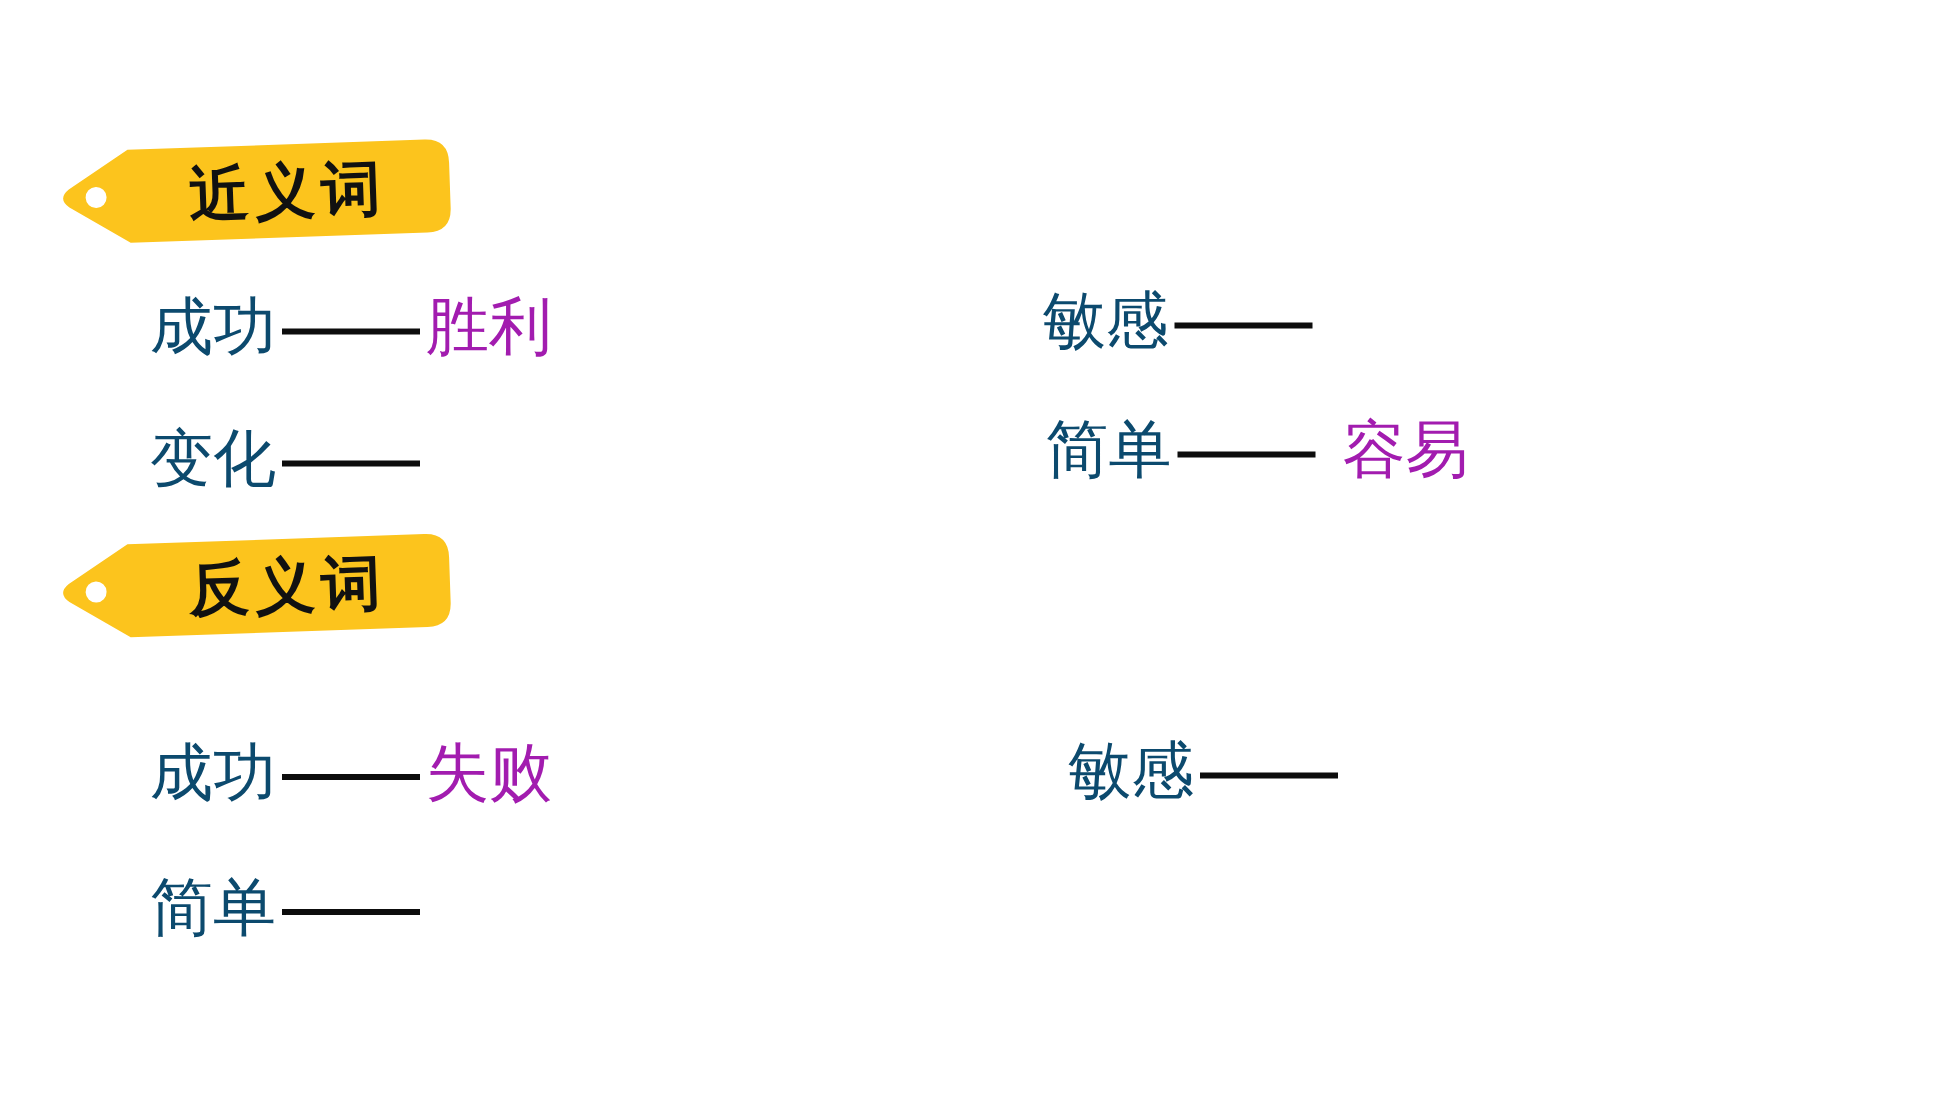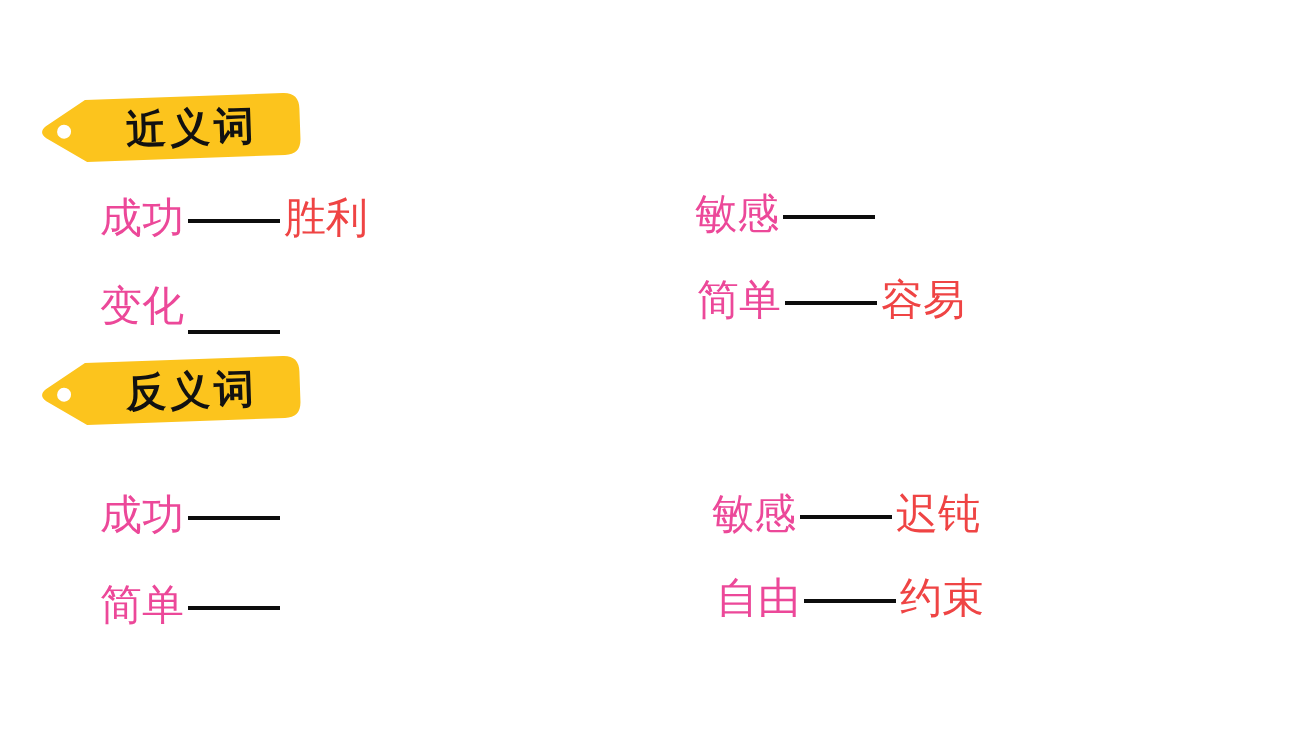--- a/index.html
+++ b/index.html
@@ -42,34 +42,34 @@
   #tag-antonyms { left: 36px;  top: 358px; }
 
   
   .pair {
     position: absolute;
     display: flex;
     align-items: center;
     white-space: nowrap;
     font-size: 42px;
   }
-  .pair .w-left  { color: #ec4899; }
+  .pair .w-left  { color: #0c4a6e; }
   .pair .dash {
     display: inline-block;
     width: 92px;
     height: 4px;
     background: #0d0d0d;
     margin: 6px 4px 0 4px;
   }
-  .pair .w-right { color: #ef4444; }
-  .pair.gapped .w-right { }
+  .pair .w-right { color: #a21caf; }
+  .pair.gapped .w-right { margin-left: 14px; }
 
   
   #pair-syn-0 { left: 100px; top: 190px; }
-  #pair-syn-1 { left: 100px; top: 278px; align-items: flex-end; }
+  #pair-syn-1 { left: 100px; top: 278px; }
   #pair-syn-2 { left: 695px; top: 186px; }
   #pair-syn-3 { left: 697px; top: 272px; }
   #pair-ant-0 { left: 100px; top: 487px; }
   #pair-ant-1 { left: 100px; top: 577px; }
   #pair-ant-2 { left: 712px; top: 486px; }
   #pair-ant-3 { left: 716px; top: 570px; }
 </style>
 </head>
 <body>
 
@@ -109,32 +109,27 @@
 
   <div class="pair gapped" id="pair-syn-3">
     <span class="w-left">简单</span>
     <span class="dash"></span>
     <span class="w-right">容易</span>
   </div>
 
   <div class="pair" id="pair-ant-0">
     <span class="w-left">成功</span>
     <span class="dash"></span>
+    <span class="w-right">失败</span>
   </div>
 
   <div class="pair" id="pair-ant-1">
     <span class="w-left">简单</span>
     <span class="dash"></span>
   </div>
 
   <div class="pair gapped" id="pair-ant-2">
     <span class="w-left">敏感</span>
     <span class="dash"></span>
-    <span class="w-right">迟钝</span>
   </div>
 
-  <div class="pair gapped" id="pair-ant-3">
-    <span class="w-left">自由</span>
-    <span class="dash"></span>
-    <span class="w-right">约束</span>
-  </div>
 
 </div>
 
 </body></html>

